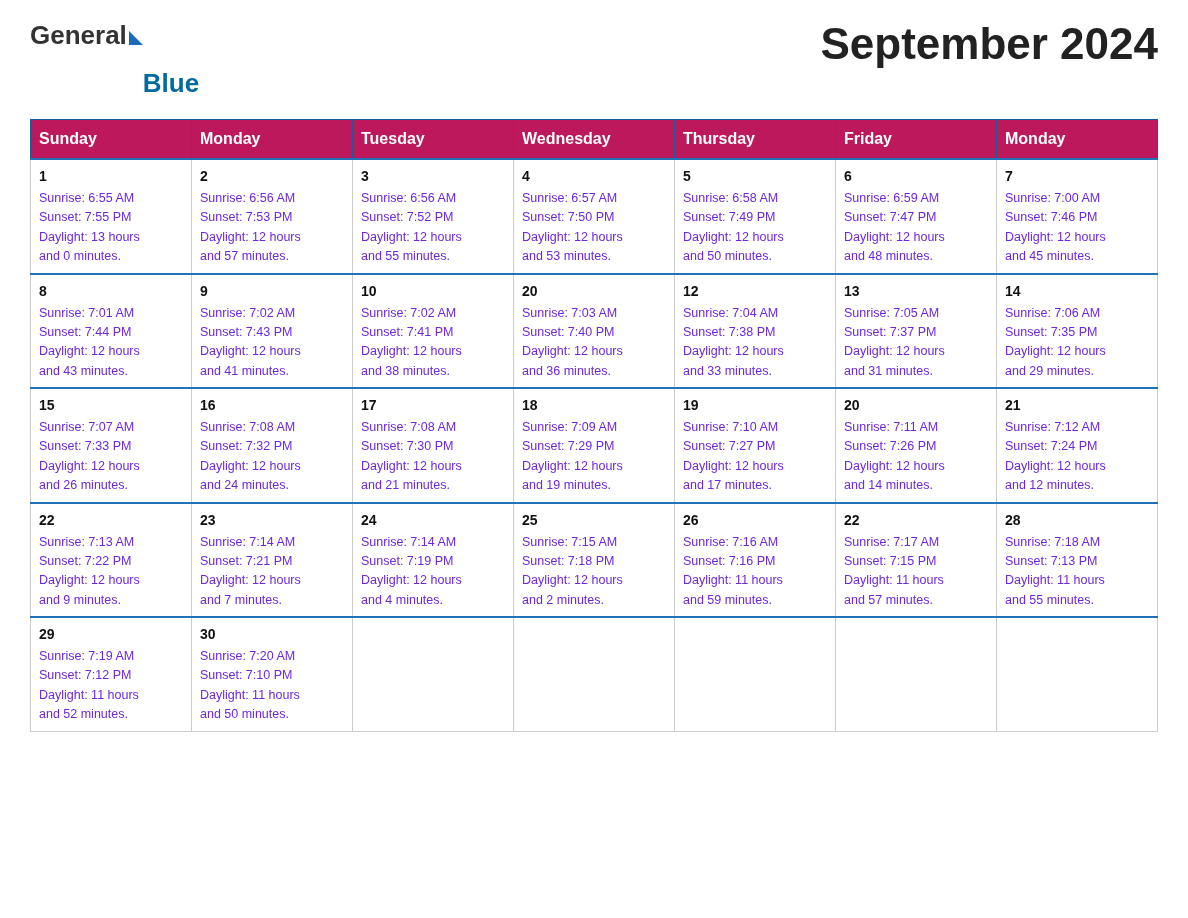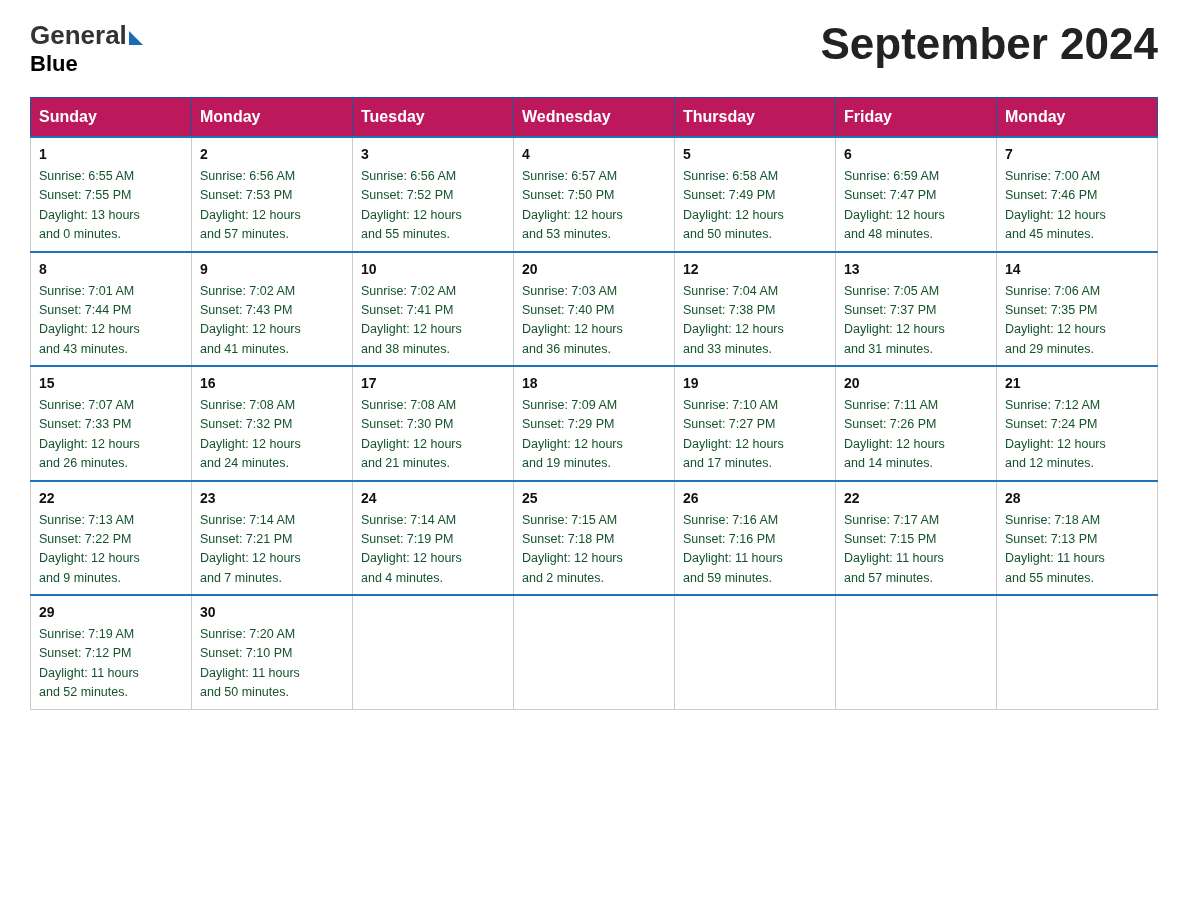--- a/index.html
+++ b/index.html
@@ -11,40 +11,41 @@
       min-height: 918px;
     }
     .header {
       display: flex;
       justify-content: space-between;
       align-items: flex-start;
       margin-bottom: 20px;
     }
     .logo {
       display: flex;
-      flex-direction: column;
+      flex-direction: row;
       align-items: flex-start;
     }
     .logo-text {
       display: flex;
       align-items: center;
     }
     .logo-general {
       font-size: 26px;
       font-weight: bold;
       color: #333333;
     }
     .logo-blue-part {
       display: flex;
       align-items: center;
     }
     .logo-blue-text {
-      font-size: 22px;
+      font-size: 26px;
       font-weight: bold;
-      color: #000000;
+      color: #0369a1;
+      margin-top: 48px;
     }
     .logo-arrow {
       width: 0;
       height: 0;
       border-left: 14px solid #1a6bb5;
       border-top: 14px solid transparent;
       border-bottom: 0px solid transparent;
       margin-left: 2px;
       margin-top: 4px;
     }
@@ -93,21 +94,21 @@
     }
     .day-number {
       font-size: 14px;
       font-weight: bold;
       color: #111111;
       display: block;
       margin-bottom: 2px;
     }
     .day-info {
       font-size: 12.5px;
-      color: #14532d;
+      color: #6d28d9;
       line-height: 1.55;
     }
     .empty-cell {
       background: #ffffff;
     }
   </style>
 </head>
 <body>
 
 <div class="header">

